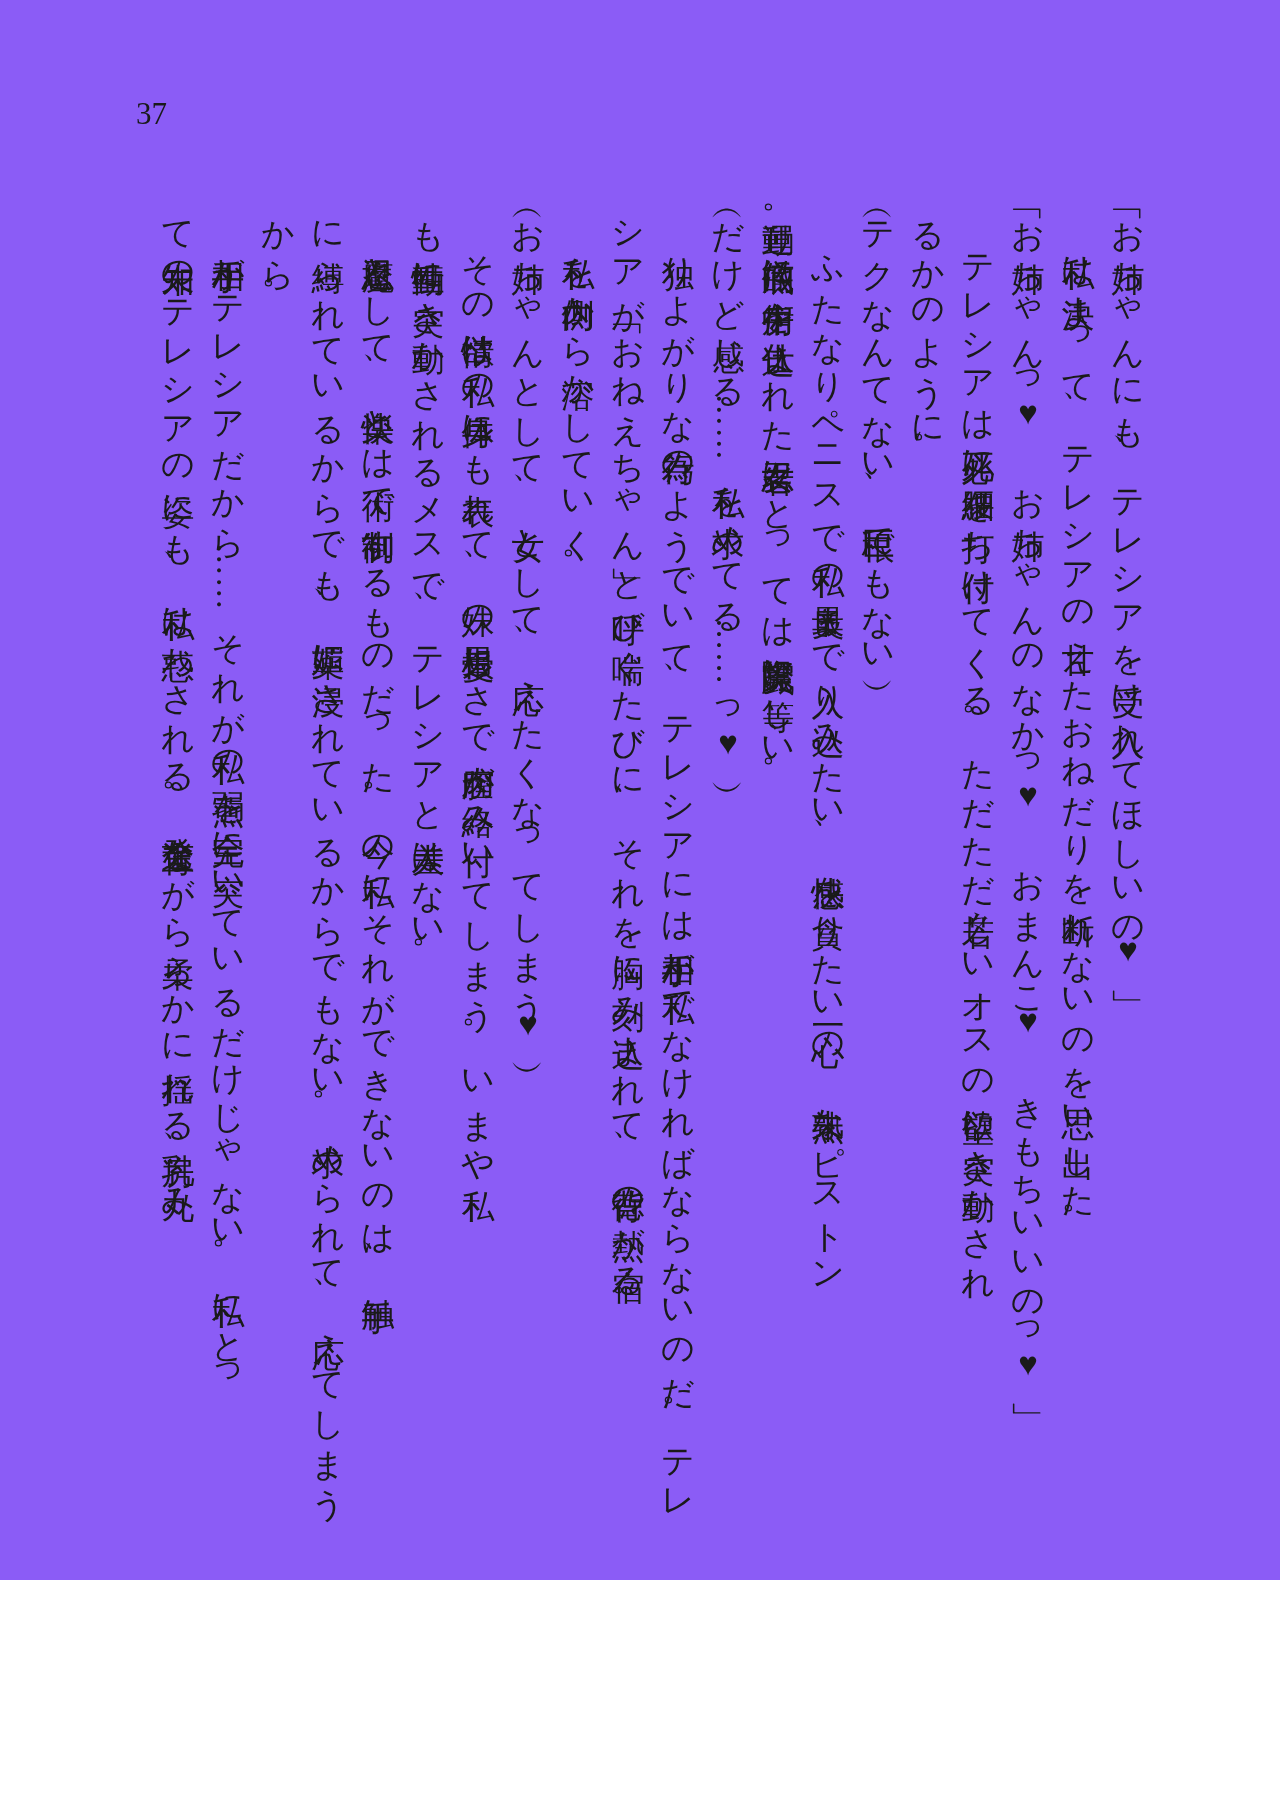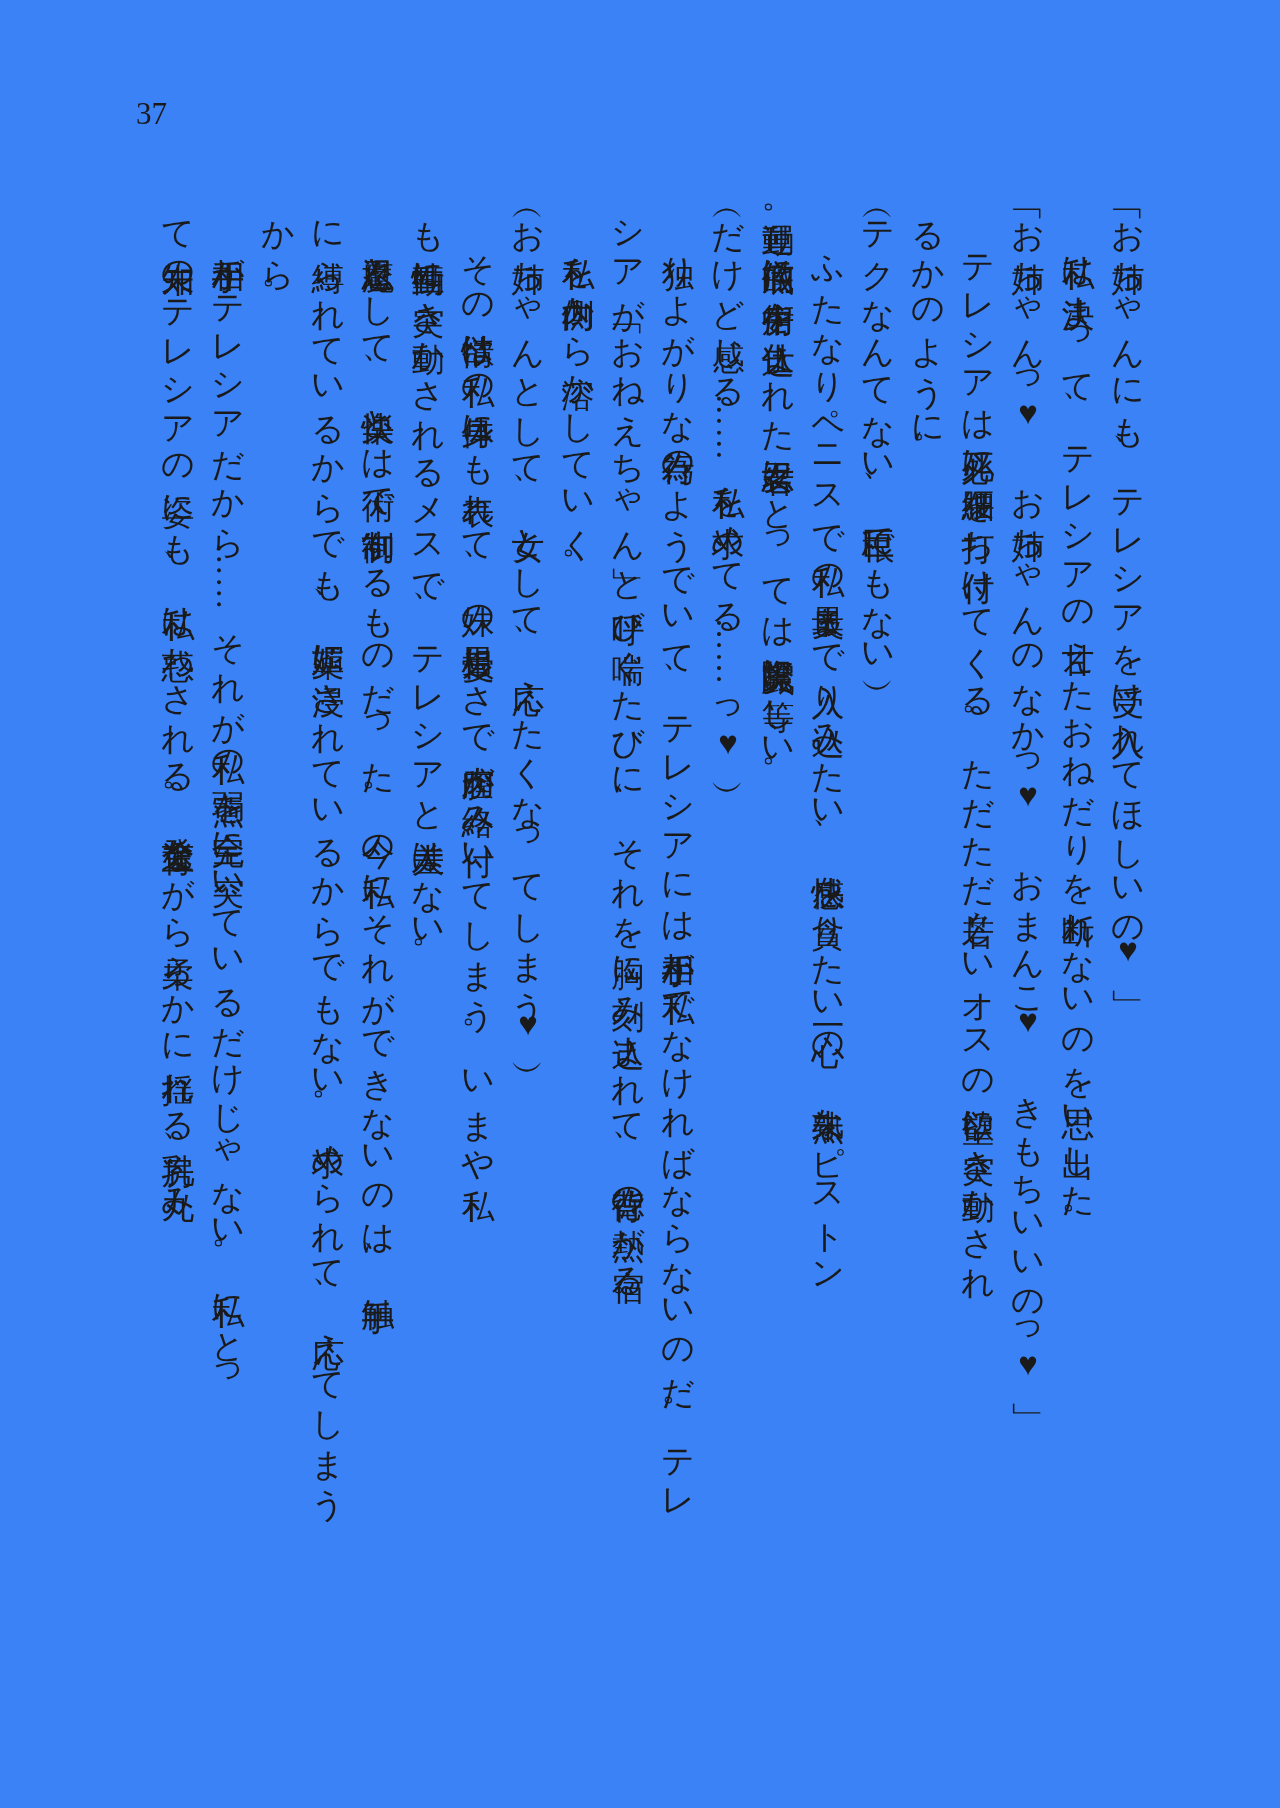--- a/index.html
+++ b/index.html
@@ -5,22 +5,22 @@
   html, body {
     margin: 0;
     padding: 0;
     width: 1280px;
     height: 1808px;
     background: #ffffff;
   }
   .page {
     position: relative;
     width: 1280px;
-    height: 1808px;
-    background: #3b82f6;
+    height: 1580px;
+    background: #8b5cf6;
     color: #1a1a1a;
     font-family: "Liberation Serif", "DejaVu Serif", serif;
     overflow: hidden;
     text-decoration: underline;
   }
   .page-number {
     position: absolute;
     top: 98px;
     left: 136px;
     font-size: 31px;

